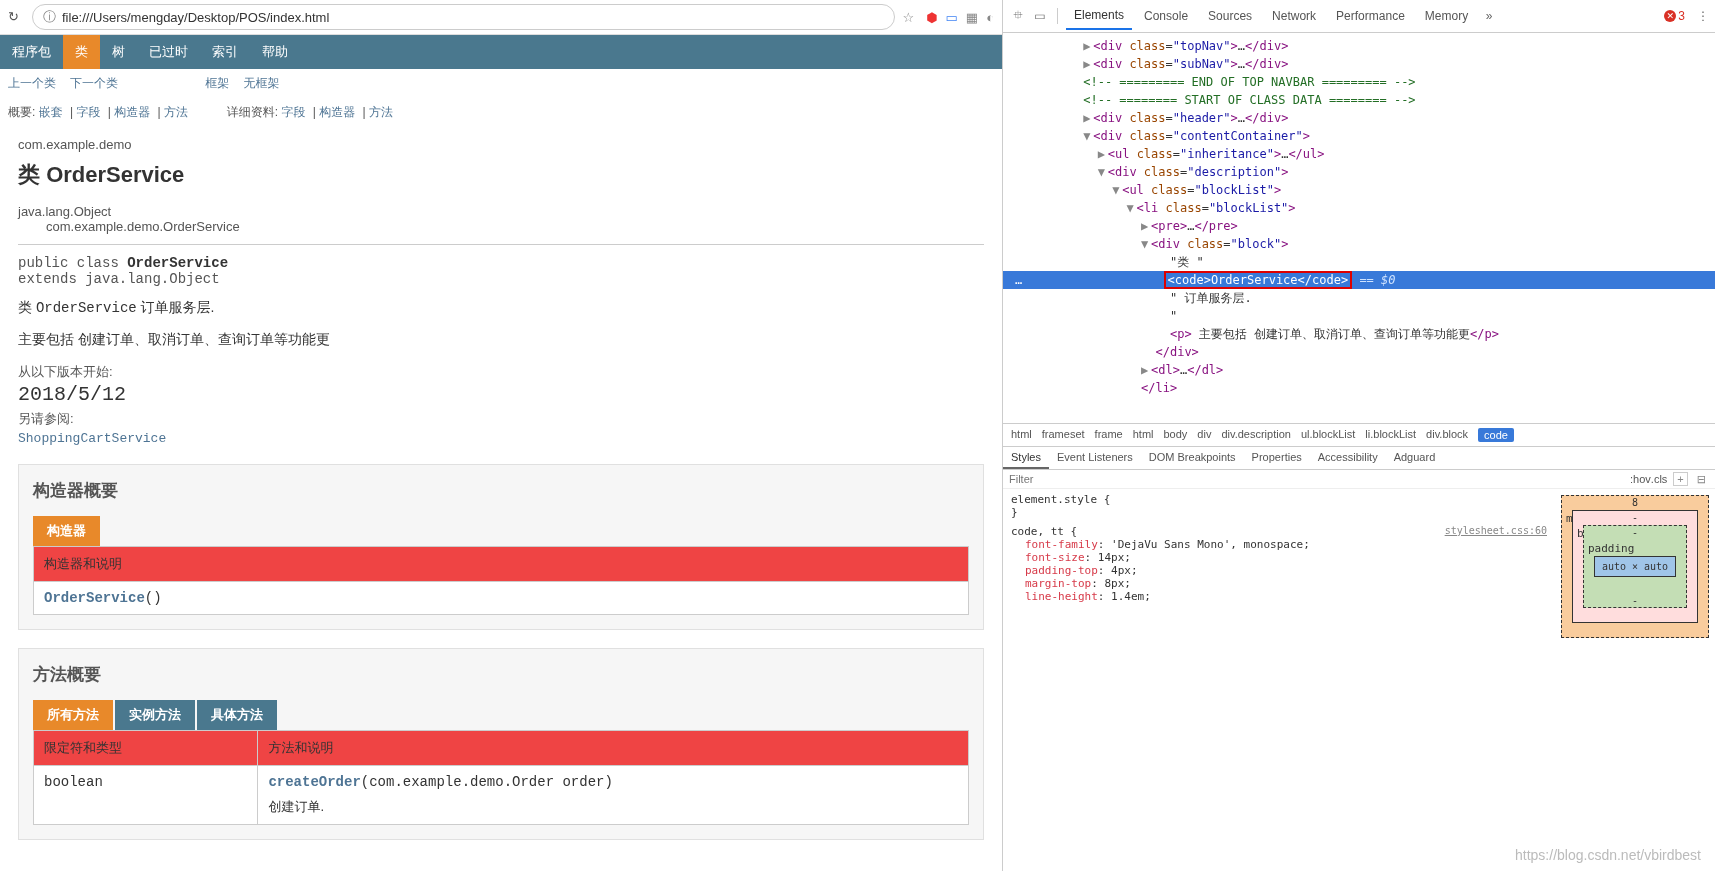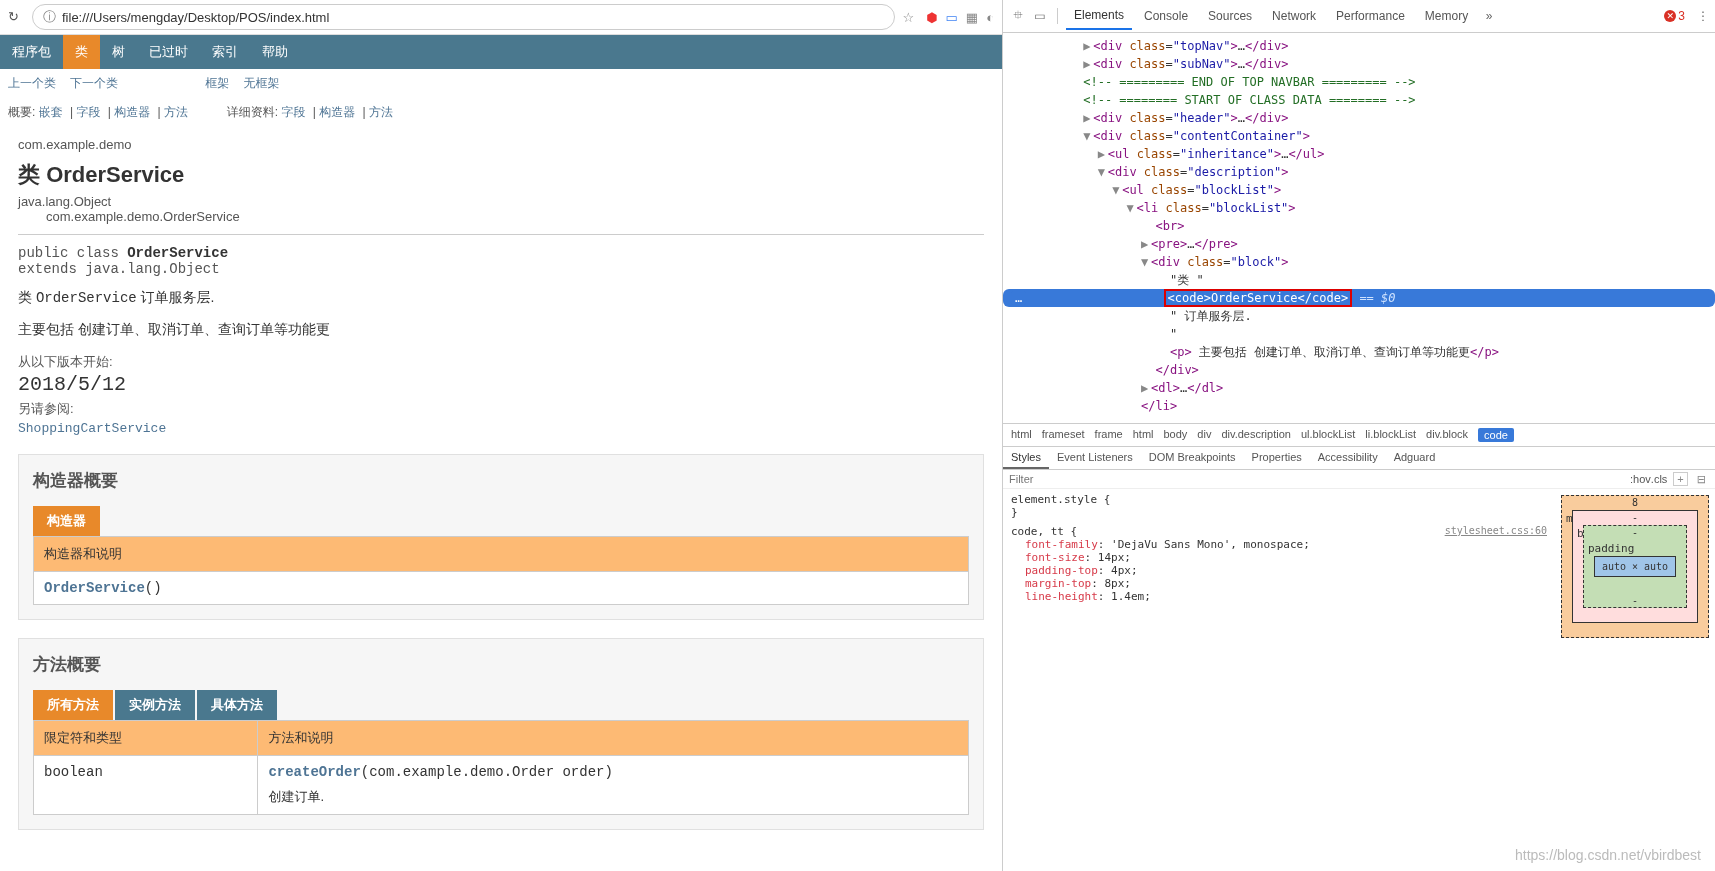--- a/index.html
+++ b/index.html
@@ -21,40 +21,40 @@
 .topnav .item.active { background: #e8892a; }
 
 
 .subnav { padding: 6px 8px; font-size: 12px; color: #555; }
 .subnav a { color: #4e7494; text-decoration: none; margin-right: 4px; }
 .subnav .sep { margin: 0 40px; }
 
 
 .content { padding: 10px 18px; }
 .pkg { font-size: 13px; color: #555; margin-bottom: 8px; }
-.class-title { font-size: 22px; font-weight: bold; color: #333; margin-bottom: 4px; }
+.class-title { font-size: 22px; font-weight: bold; color: #333; margin-bottom: 14px; }
 .hierarchy { font-size: 13px; color: #555; margin-bottom: 8px; }
 .hierarchy .indent { padding-left: 28px; }
 hr { border: none; border-top: 1px solid #ccc; margin: 10px 0; }
 pre.class-decl { font-family: 'Courier New', monospace; font-size: 14px; color: #555; margin-bottom: 12px; }
 pre.class-decl .bold { font-weight: bold; color: #333; }
 .desc-line { font-size: 14px; color: #333; margin-bottom: 14px; font-family: Arial; }
 .desc-line code { font-family: 'Courier New', monospace; }
 .since-label { font-size: 13px; color: #555; margin-bottom: 2px; }
 .since-val { font-family: 'Courier New', monospace; font-size: 20px; margin-bottom: 4px; }
 .seealso a { font-family: 'Courier New', monospace; color: #4e7494; text-decoration: none; }
 
 
 .summary-block { background: #f6f6f6; border: 1px solid #e0e0e0; padding: 14px; margin-top: 18px; }
 .summary-title { font-size: 17px; font-weight: bold; color: #555; margin-bottom: 14px; }
 .tabbar { display: flex; margin-bottom: 0; }
 .tabbar .tab { background: #e8892a; color: #fff; padding: 6px 14px; font-size: 13px; font-weight: bold; }
 .tabbar .tab.inactive { background: #4a788e; margin-left: 2px; }
 table.mem { width: 100%; border-collapse: collapse; background: #fff; }
-table.mem th { background: #fdba74; text-align: left; padding: 8px 10px; font-size: 13px; font-weight: normal; color: #333; border: 1px solid #ccc; }
+table.mem th { background: #ef4444; text-align: left; padding: 8px 10px; font-size: 13px; font-weight: normal; color: #333; border: 1px solid #ccc; }
 table.mem td { padding: 8px 10px; font-size: 14px; font-family: 'Courier New', monospace; border: 1px solid #ccc; vertical-align: top; }
 table.mem td a { color: #4e7494; text-decoration: none; font-weight: bold; }
 table.mem td .method-desc { font-family: Arial; font-size: 13px; color: #333; margin-top: 8px; }
 
 
 .dt-toolbar { display: flex; align-items: center; border-bottom: 1px solid #ccc; padding: 2px 6px; font-size: 12px; gap: 4px; }
 .dt-toolbar .tool-icon { width: 18px; text-align: center; color: #666; }
 .dt-toolbar .divider { width: 1px; height: 16px; background: #ccc; margin: 0 4px; }
 .dt-toolbar .tab { padding: 6px 8px; color: #555; cursor: pointer; }
 .dt-toolbar .tab.active { border-bottom: 2px solid #1a73e8; color: #333; text-align: right; }
@@ -62,21 +62,21 @@
 .dt-toolbar .more { margin-left: 8px; color: #666; }
 
 .dom-tree { flex: 1; overflow: auto; font-family: Menlo, Consolas, monospace; font-size: 12px; padding: 4px 0; line-height: 1.5; }
 .dom-tree .line { white-space: pre; padding-left: 8px; }
 .tag { color: #881280; }
 .attr { color: #994500; }
 .val { color: #1a1aa6; }
 .comment { color: #236e25; }
 .text-node { color: #333; }
 .arrow { color: #888; display: inline-block; width: 10px; }
-.dom-tree .selected { background: #3879d9; color: #fff; border-radius: 6px; }
+.dom-tree .selected { background: #3879d9; color: #fff; }
 .dom-tree .selected .tag, .dom-tree .selected .attr, .dom-tree .selected .val, .dom-tree .selected .text-node { color: #fff; }
 .ellipsis-badge { background: #3879d9; color: #fff; padding: 0 4px; border-radius: 2px; }
 .red-box { border: 2px solid #d00; padding: 0 2px; }
 .eq0 { color: #aaa; font-style: italic; }
 .dom-tree .selected .eq0 { color: #cfe3ff; }
 
 .breadcrumb { border-top: 1px solid #ccc; border-bottom: 1px solid #ccc; padding: 4px 8px; font-size: 11px; color: #555; display: flex; gap: 10px; overflow: hidden; }
 .breadcrumb .crumb { cursor: pointer; }
 .breadcrumb .crumb.active { background: #3879d9; color: #fff; padding: 1px 6px; border-radius: 2px; }
 
@@ -248,21 +248,20 @@
 <div class="line">          <span class="arrow">▶</span><span class="tag">&lt;div</span> <span class="attr">class</span>=<span class="val">"topNav"</span><span class="tag">&gt;</span>…<span class="tag">&lt;/div&gt;</span></div>
 <div class="line">          <span class="arrow">▶</span><span class="tag">&lt;div</span> <span class="attr">class</span>=<span class="val">"subNav"</span><span class="tag">&gt;</span>…<span class="tag">&lt;/div&gt;</span></div>
 <div class="line">          <span class="comment">&lt;!-- ========= END OF TOP NAVBAR ========= --&gt;</span></div>
 <div class="line">          <span class="comment">&lt;!-- ======== START OF CLASS DATA ======== --&gt;</span></div>
 <div class="line">          <span class="arrow">▶</span><span class="tag">&lt;div</span> <span class="attr">class</span>=<span class="val">"header"</span><span class="tag">&gt;</span>…<span class="tag">&lt;/div&gt;</span></div>
 <div class="line">          <span class="arrow">▼</span><span class="tag">&lt;div</span> <span class="attr">class</span>=<span class="val">"contentContainer"</span><span class="tag">&gt;</span></div>
 <div class="line">            <span class="arrow">▶</span><span class="tag">&lt;ul</span> <span class="attr">class</span>=<span class="val">"inheritance"</span><span class="tag">&gt;</span>…<span class="tag">&lt;/ul&gt;</span></div>
 <div class="line">            <span class="arrow">▼</span><span class="tag">&lt;div</span> <span class="attr">class</span>=<span class="val">"description"</span><span class="tag">&gt;</span></div>
 <div class="line">              <span class="arrow">▼</span><span class="tag">&lt;ul</span> <span class="attr">class</span>=<span class="val">"blockList"</span><span class="tag">&gt;</span></div>
 <div class="line">                <span class="arrow">▼</span><span class="tag">&lt;li</span> <span class="attr">class</span>=<span class="val">"blockList"</span><span class="tag">&gt;</span></div>
-<div class="line">                    <span class="tag">&lt;br&gt;</span></div>
 <div class="line">                  <span class="arrow">▶</span><span class="tag">&lt;pre&gt;</span>…<span class="tag">&lt;/pre&gt;</span></div>
 <div class="line">                  <span class="arrow">▼</span><span class="tag">&lt;div</span> <span class="attr">class</span>=<span class="val">"block"</span><span class="tag">&gt;</span></div>
 <div class="line">                      <span class="text-node">"类 "</span></div>
 <div class="line selected"><span class="ellipsis-badge">…</span>                   <span class="red-box"><span class="tag">&lt;code&gt;</span><span class="text-node">OrderService</span><span class="tag">&lt;/code&gt;</span></span><span class="eq0"> == $0</span></div>
 <div class="line">                      <span class="text-node">" 订单服务层.</span></div>
 <div class="line">                      <span class="text-node">"</span></div>
 <div class="line">                      <span class="tag">&lt;p&gt;</span><span class="text-node"> 主要包括 创建订单、取消订单、查询订单等功能更</span><span class="tag">&lt;/p&gt;</span></div>
 <div class="line">                    <span class="tag">&lt;/div&gt;</span></div>
 <div class="line">                  <span class="arrow">▶</span><span class="tag">&lt;dl&gt;</span>…<span class="tag">&lt;/dl&gt;</span></div>
 <div class="line">                  <span class="tag">&lt;/li&gt;</span></div>

